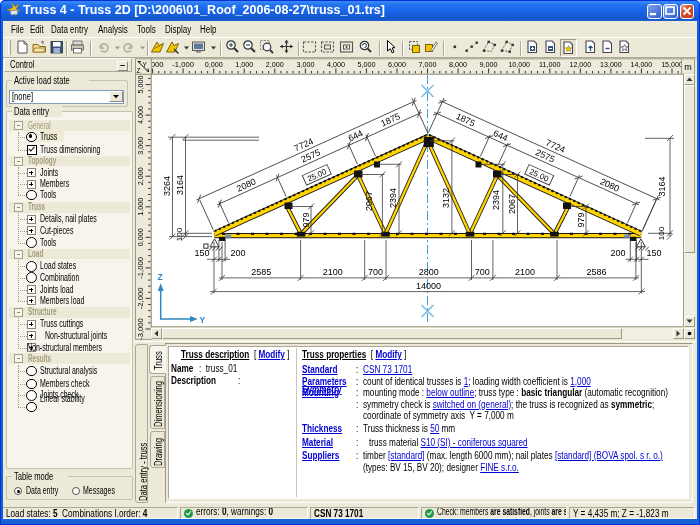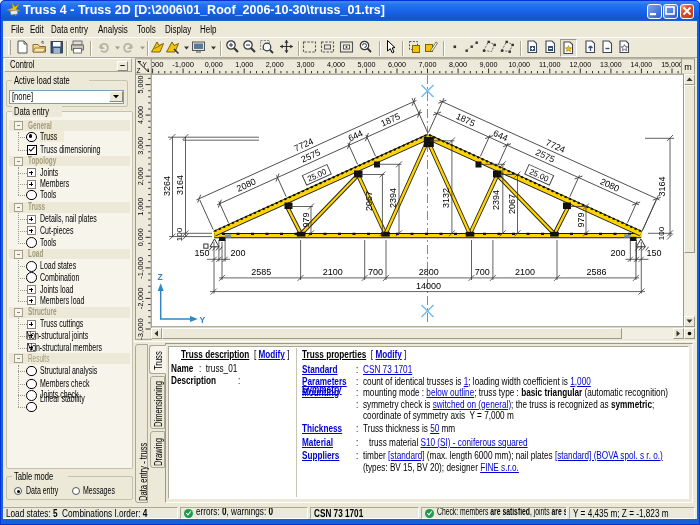--- a/index.html
+++ b/index.html
@@ -47,21 +47,21 @@
 <div class="abs" style="left:0;top:21px;width:3px;height:504px;background:#1561d6;z-index:98"></div>
 <div class="abs" style="left:697px;top:21px;width:3px;height:504px;background:#1561d6;z-index:98"></div>
 <div class="abs" style="left:0;top:519px;width:700px;height:6px;background:#1561d6;z-index:98"></div>
 <div class="abs" style="left:0;top:0;width:10px;height:10px;background:#fff"></div>
 <div class="abs" style="left:690px;top:0;width:10px;height:10px;background:#fff"></div>
 <div class="abs titlebar">
     <svg style="position:absolute;left:5px;top:2px" width="16" height="16" viewBox="0 0 16 16">
       <path d="M2 8 L8 6 L7 1 L10 5 L14 2 L11 7 L15 9 L10 9 L11 14 L8 9 Z" fill="#F7C500" stroke="#B8860B" stroke-width="0.5"></path>
       <path d="M5 9 L12 8 L13 12 L6 13 Z" fill="#E8E8F0" stroke="#6080A0" stroke-width="0.7"></path>
     </svg>
-    <span class="tx">Truss 4 - Truss 2D [D:\2006\01_Roof_2006-10-30\truss_01.trs]</span>
+    <span class="tx">Truss 4 - Truss 2D [D:\2006\01_Roof_2006-08-27\truss_01.trs]</span>
     <div class="wbtn" style="left:647px;background:linear-gradient(135deg,#7FA4E8,#2B5BD7)"><svg width="12" height="12" viewBox="0 0 12 12">
         <rect x="2" y="8" width="6" height="2.2" fill="#fff"></rect>
       </svg></div>
     <div class="wbtn" style="left:663px;background:linear-gradient(135deg,#7FA4E8,#2B5BD7)"><svg width="12" height="12" viewBox="0 0 12 12">
         <rect x="2" y="2" width="8" height="7" fill="none" stroke="#fff" stroke-width="1.6"></rect>
       </svg></div>
     <div class="wbtn" style="left:679.5px;background:linear-gradient(135deg,#F0A088,#D6502A 40%,#C03A18)"><svg width="12" height="12" viewBox="0 0 12 12">
         <path d="M2.5 2.5 L9.5 9.5 M9.5 2.5 L2.5 9.5" stroke="#fff" stroke-width="1.8"></path>
       </svg></div>
   </div>
@@ -261,21 +261,21 @@
 <div class="doth" style="left:17.5px;top:300.8px;width:9px"></div>
 <div class="doth" style="left:17.5px;top:324.3px;width:9px"></div>
 <div class="doth" style="left:17.5px;top:335.9px;width:9px"></div>
 <div class="doth" style="left:17.5px;top:347.5px;width:9px"></div>
 <div class="doth" style="left:17.5px;top:370.9px;width:9px"></div>
 <div class="doth" style="left:17.5px;top:383.9px;width:9px"></div>
 <div class="doth" style="left:17.5px;top:395.4px;width:9px"></div>
 <div class="doth" style="left:17.5px;top:406.9px;width:9px"></div>
 <div class="abs" style="left:9px;top:120.2px;width:121px;height:10.8px;background:#ECE9D8"></div>
 <div class="secbox" style="left:13.5px;top:121.1px"></div>
-<div class="row" style="left:27.5px;top:119.6px;font-weight:bold;color:#A39B79"><span class="t" style="transform:scaleX(0.64)">General</span></div>
+<div class="row" style="left:27.5px;top:119.6px;font-weight:normal;color:#A39B79"><span class="t" style="transform:scaleX(0.64)">General</span></div>
 <div class="radio sel" style="left:26px;top:131.6px"></div>
 <div class="row" style="left:39.5px;top:131.0px;background:#EFEBD4;"><span class="t" style="transform:scaleX(0.7)">Truss</span></div>
 <div class="checkb" style="left:26.5px;top:145.0px"></div>
 <div class="row" style="left:39.5px;top:144.2px"><span class="t" style="transform:scaleX(0.7)">Truss dimensioning</span></div>
 <div class="abs" style="left:9px;top:155.6px;width:121px;height:10.8px;background:#ECE9D8"></div>
 <div class="secbox" style="left:13.5px;top:156.5px"></div>
 <div class="row" style="left:27.5px;top:155.0px;font-weight:bold;color:#A39B79"><span class="t" style="transform:scaleX(0.64)">Topology</span></div>
 <div class="plusbox" style="left:26.5px;top:168.0px"></div>
 <div class="row" style="left:39.5px;top:166.5px"><span class="t" style="transform:scaleX(0.7)">Joints</span></div>
 <div class="plusbox" style="left:26.5px;top:179.5px"></div>
@@ -301,26 +301,26 @@
 <div class="plusbox" style="left:26.5px;top:285.0px"></div>
 <div class="row" style="left:39.5px;top:283.5px"><span class="t" style="transform:scaleX(0.7)">Joints load</span></div>
 <div class="plusbox" style="left:26.5px;top:296.3px"></div>
 <div class="row" style="left:39.5px;top:294.8px"><span class="t" style="transform:scaleX(0.7)">Members load</span></div>
 <div class="abs" style="left:9px;top:307.0px;width:121px;height:10.8px;background:#ECE9D8"></div>
 <div class="secbox" style="left:13.5px;top:307.9px"></div>
 <div class="row" style="left:27.5px;top:306.4px;font-weight:bold;color:#A39B79"><span class="t" style="transform:scaleX(0.64)">Structure</span></div>
 <div class="plusbox" style="left:26.5px;top:319.8px"></div>
 <div class="row" style="left:39.5px;top:318.3px"><span class="t" style="transform:scaleX(0.7)">Truss cuttings</span></div>
 <div class="plusbox" style="left:26.5px;top:331.4px"></div>
-<div class="row" style="left:26px;top:329.9px"><span class="t" style="transform:scaleX(0.7)">Non-structural joints</span></div>
+<div class="row" style="left:45px;top:329.9px"><span class="t" style="transform:scaleX(0.7)">Non-structural joints</span></div>
 <div class="plusbox" style="left:26.5px;top:343.0px"></div>
 <div class="row" style="left:27px;top:341.5px"><span class="t" style="transform:scaleX(0.7)">Non-structural members</span></div>
 <div class="abs" style="left:9px;top:353.2px;width:121px;height:10.8px;background:#ECE9D8"></div>
 <div class="secbox" style="left:13.5px;top:354.1px"></div>
-<div class="row" style="left:27.5px;top:352.6px;font-weight:normal;color:#A39B79"><span class="t" style="transform:scaleX(0.64)">Results</span></div>
+<div class="row" style="left:27.5px;top:352.6px;font-weight:bold;color:#A39B79"><span class="t" style="transform:scaleX(0.64)">Results</span></div>
 <div class="radio" style="left:26px;top:365.5px"></div>
 <div class="row" style="left:39.5px;top:364.9px;"><span class="t" style="transform:scaleX(0.7)">Structural analysis</span></div>
 <div class="radio" style="left:26px;top:378.5px"></div>
 <div class="row" style="left:39.5px;top:377.9px;"><span class="t" style="transform:scaleX(0.7)">Members check</span></div>
 <div class="radio" style="left:26px;top:390.0px"></div>
 <div class="row" style="left:39.5px;top:389.4px;"><span class="t" style="transform:scaleX(0.7)">Joints check</span></div>
 <div class="radio" style="left:26px;top:401.5px"></div>
 <div class="row" style="left:39.5px;top:393px;"><span class="t" style="transform:scaleX(0.7)">Linear stability</span></div>
 <div class="groupbox" style="left:6px;top:476px;width:126.5px;height:23.5px"></div>
 <div class="grouplab" style="left:12px;top:470.5px"><span class="t">Table mode</span></div>

